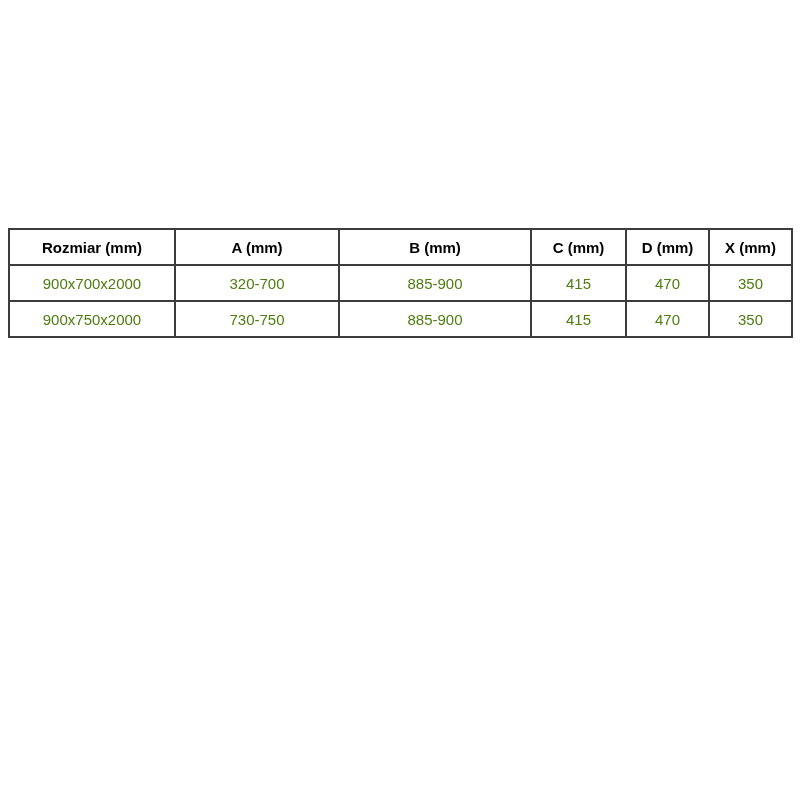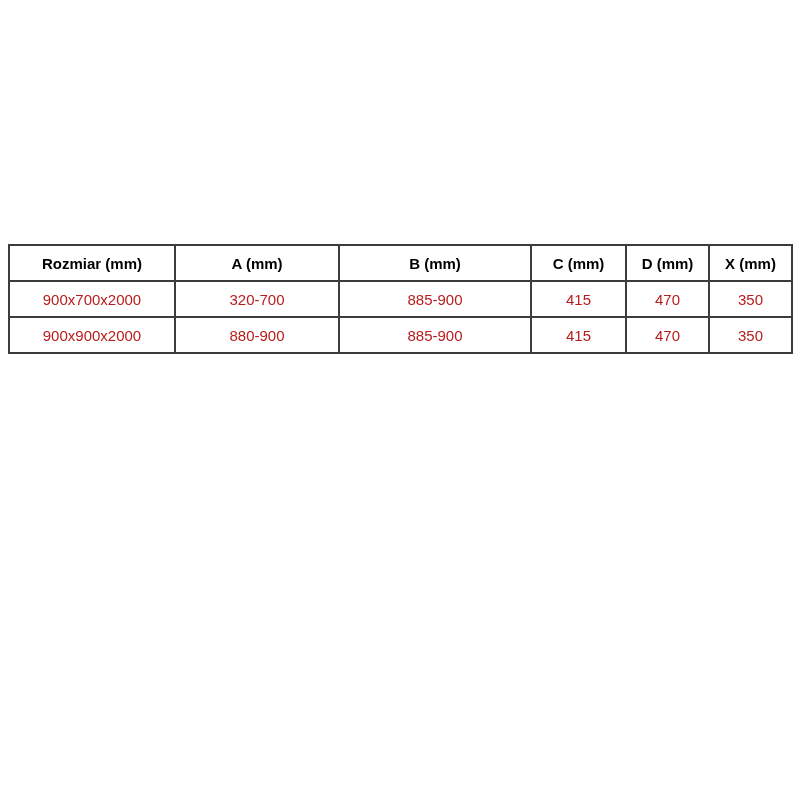--- a/index.html
+++ b/index.html
@@ -13,36 +13,36 @@
   .page {
     position: relative;
     width: 800px;
     height: 800px;
     background: #ffffff;
     overflow: hidden;
   }
   table.spec-table {
     position: absolute;
     left: 8px;
-    top: 244px;
+    top: 228px;
     width: 783px;
     border-collapse: collapse;
     table-layout: fixed;
     background: #ffffff;
     border-radius: 20px;
   }
   table.spec-table th,
   table.spec-table td {
     border: 2px solid #3c3c3c;
     height: 34px;
     padding: 0;
     text-align: center;
     vertical-align: middle;
     font-size: 15px;
-    color: #b91c1c;
+    color: #4d7c0f;
     white-space: nowrap;
     overflow: hidden;
   }
   table.spec-table th {
     font-weight: bold;
     color: #000000;
   }
   col.c-rozmiar { width: 166px; }
   col.c-a { width: 164px; }
   col.c-b { width: 192px; }
@@ -76,22 +76,22 @@
     <tbody>
         <tr>
           <td>900x700x2000</td>
           <td>320-700</td>
           <td>885-900</td>
           <td>415</td>
           <td>470</td>
           <td>350</td>
         </tr>
         <tr>
-          <td>900x900x2000</td>
-          <td>880-900</td>
+          <td>900x750x2000</td>
+          <td>730-750</td>
           <td>885-900</td>
           <td>415</td>
           <td>470</td>
           <td>350</td>
         </tr>
       </tbody>
   </table>
 </div>
 
 </body></html>

